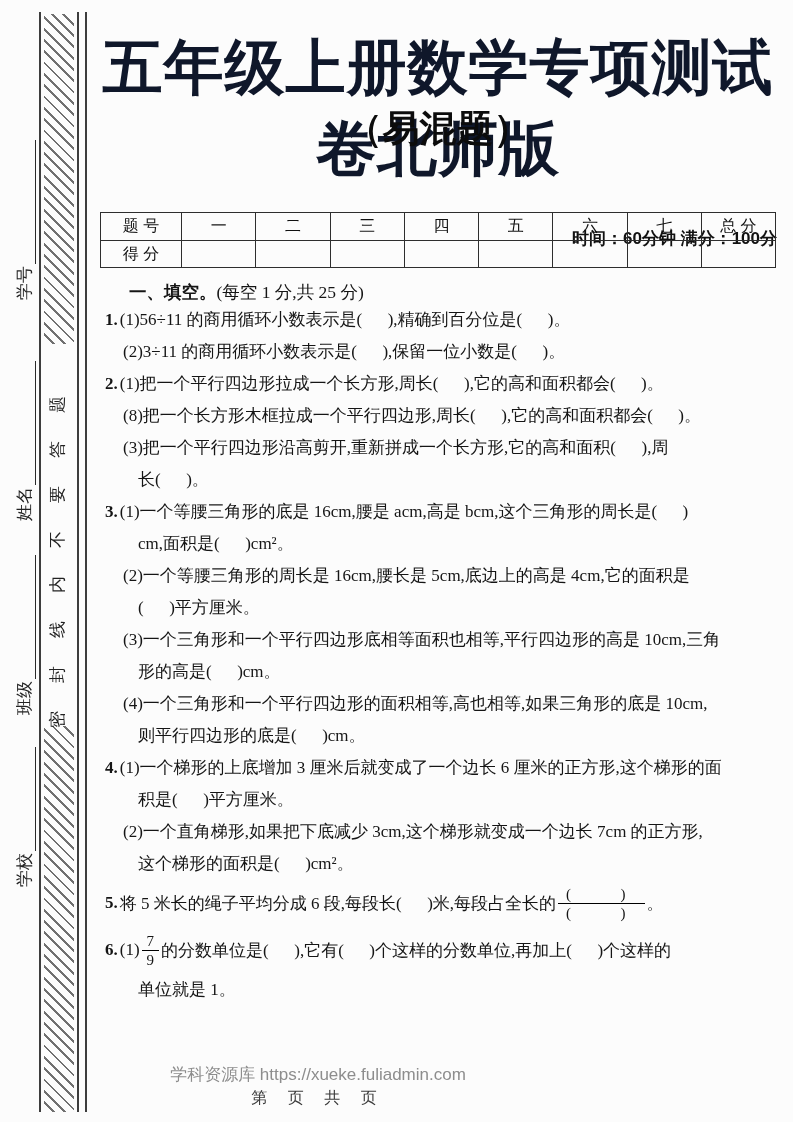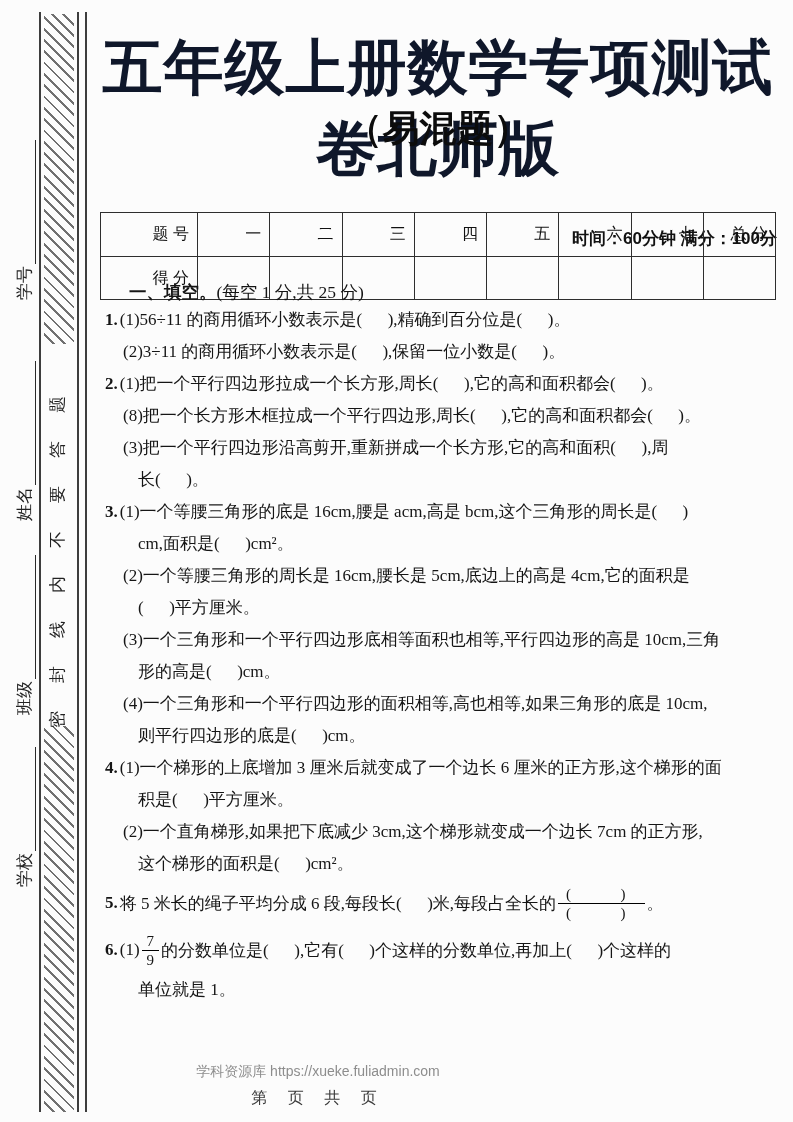--- a/index.html
+++ b/index.html
@@ -53,21 +53,21 @@
     font-weight:700;font-size:17px;color:#111;margin-top:43px;
   }
   
   .score-table{
     position:absolute;left:100px;top:212px;width:676px;
     border-collapse:collapse;table-layout:fixed;
     font-family:"Liberation Sans","DejaVu Sans",sans-serif;
     font-size:16px;color:#111;
   }
   .score-table td{
-    border:1.4px solid #2e2e2e;text-align:right;padding:8px;
+    border:1.4px solid #2e2e2e;text-align:center;padding:0;
   }
   .score-table tr:first-child td{height:27px;}
   .score-table tr:last-child td{height:26px;}
   .score-table td:first-child{width:80px;}
   
   .section-head{
     position:absolute;left:100px;top:280px;font-size:17.5px;white-space:pre;
   }
   .section-head b{font-weight:700;margin-left:29px;}
   .questions{position:absolute;left:100px;top:304px;width:690px;font-size:17px;}
@@ -83,21 +83,21 @@
     display:inline-block;text-align:center;vertical-align:middle;
     font-size:15px;line-height:1.2;margin:0 2px;
   }
   .frac .top{display:block;border-bottom:1.4px solid #000;padding:0 5px;}
   .frac .bot{display:block;padding:0 5px;}
   .frac-wide .top,.frac-wide .bot{letter-spacing:14px;padding-left:8px;}
   
   .footer-source{
     position:absolute;left:128px;width:380px;top:1063px;text-align:center;
     font-family:"Liberation Sans","DejaVu Sans",sans-serif;
-    font-size:14px;color:#8d8d8d;
+    font-size:17px;color:#8d8d8d;
   }
   .footer-page{
     position:absolute;left:128px;width:380px;top:1088px;text-align:center;
     font-family:"Liberation Sans","DejaVu Sans",sans-serif;
     font-size:16px;color:#3a3a3a;letter-spacing:8px;
   }
 </style>
 </head>
 <body>
 

